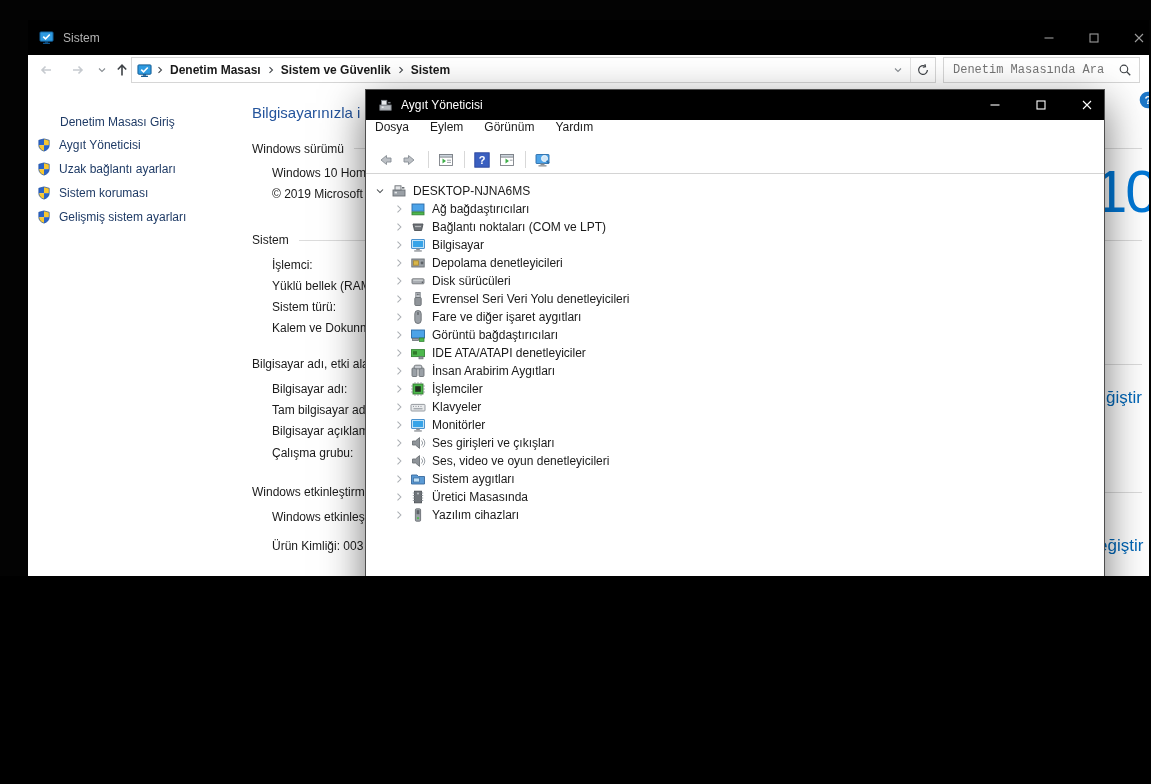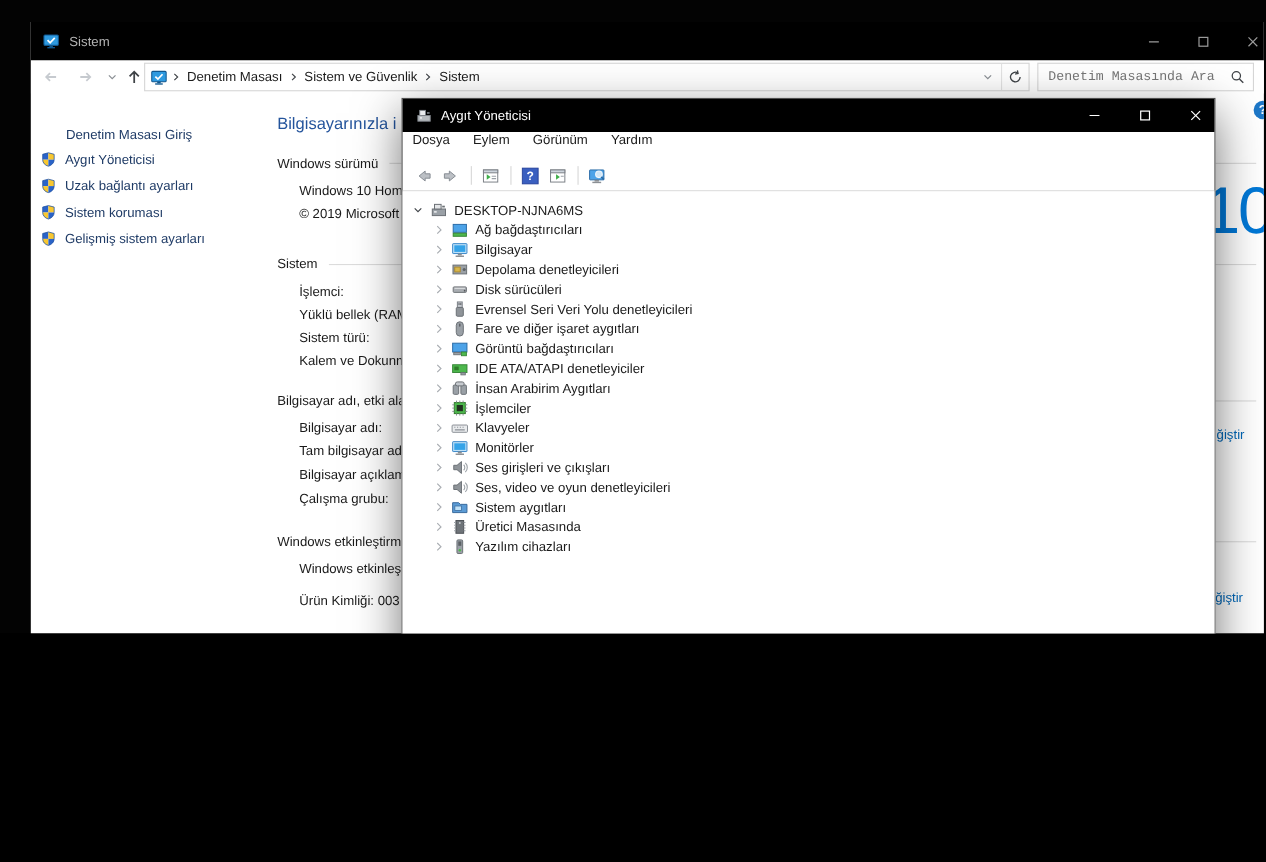--- a/index.html
+++ b/index.html
@@ -13,21 +13,21 @@
   
   #sys{position:absolute;left:28px;top:20px;width:1121px;height:764px;background:#fff;overflow:hidden;z-index:1;}
   .sys-title{position:relative;height:35px;background:#000;display:flex;align-items:center;}
   .sys-title .t{color:#b4b4b4;font-size:12px;margin-left:9px;}
   .sys-title .icon{margin-left:11px;}
   .sys-cap{position:absolute;right:-7px;top:0;height:35px;display:flex;}
   .cap-btn{width:45px;height:100%;display:flex;align-items:center;justify-content:center;color:#9b9b9b;cursor:default;}
   .sys-toolbar{position:absolute;top:35px;left:0;right:0;height:30px;background:#fff;}
   .navi{position:absolute;top:7px;}
   .addr{position:absolute;left:103px;top:2px;width:805px;height:26px;border:1px solid #d6d6d6;
-        box-sizing:border-box;display:flex;align-items:center;padding-left:5px;background:#fff;}
+        box-sizing:border-box;display:flex;align-items:center;padding-left:5px;background:#fff;font-weight:bold;}
   .crumbs{display:flex;align-items:center;margin-left:2px;}
   .crumb{font-size:12px;color:#1a1a1a;padding:0 4px;white-space:nowrap;}
   .addr-right{margin-left:auto;display:flex;align-items:center;height:100%;}
   .addr-vdiv{width:1px;height:100%;background:#e3e3e3;}
   .addr-btn{width:24px;height:100%;display:flex;align-items:center;justify-content:center;}
   .search{position:absolute;left:915px;top:2px;width:197px;height:26px;border:1px solid #d6d6d6;
           box-sizing:border-box;display:flex;align-items:center;padding:0 7px;background:#fff;}
   .search input{border:0;outline:0;flex:1;min-width:0;font-size:12px;font-family:Liberation Mono, monospace;color:#1a1a1a;background:transparent;}
   .search input::placeholder{color:#767676;}
 
@@ -46,21 +46,21 @@
   .secs > .sec:nth-child(1){margin-top:17px;}
   .secs > .sec:nth-child(2){margin-top:27px;}
   .secs > .sec:nth-child(3){margin-top:17px;}
   .secs > .sec:nth-child(4){margin-top:21px;}
   .sec-h{display:flex;align-items:center;height:15px;}
   .sec-h .lbl{font-size:12px;color:#1a1a1a;white-space:nowrap;}
   .sec-h .rule{flex:1;border-top:1px solid #dcdcdc;margin-left:10px;}
   .sec .rows{margin-top:7px;}
   .sec .row{font-size:12px;color:#1a1a1a;padding-left:20px;line-height:21.3px;white-space:nowrap;}
   .secs > .sec:nth-child(4) .row + .row{margin-top:8px;}
-  .frag{position:absolute;font-size:12px;color:#0067b8;white-space:nowrap;}
+  .frag{position:absolute;font-size:17px;color:#0067b8;white-space:nowrap;}
   #frag-0{left:1078px;top:368px;}
   #frag-1{left:1070px;top:516px;}
   .win-logo{position:absolute;left:1066px;top:140px;font-size:60px;line-height:64px;color:#0078d7;
             font-family:"Liberation Sans",sans-serif;font-weight:400;letter-spacing:-2px;}
   .help-circle{position:absolute;left:1111px;top:71px;}
 
   
   .dm{position:absolute;left:365px;top:89px;width:740px;height:611px;background:#fff;
       border:1px solid #4e4e4e;box-sizing:border-box;display:flex;flex-direction:column;z-index:10;
       box-shadow:0 14px 40px rgba(0,0,0,0.55);}
@@ -483,20 +483,36 @@
           <span>Ağ bağdaştırıcıları</span>
         </div>
         <div class="tree-row child">
           <span class="icon i12 chev">
             <svg viewBox="0 0 16 16" xmlns="http://www.w3.org/2000/svg">
               <path d="M6 3.5 L10.5 8 L6 12.5" stroke="#a9adb2" stroke-width="1.4" fill="none"></path>
             </svg>
           </span>
           <span class="icon i16 dev">
             <svg viewBox="0 0 16 16" xmlns="http://www.w3.org/2000/svg">
+              <path d="M3 5 H13 L11.5 11.5 H4.5 Z" fill="#6f7479" stroke="#4d5156" stroke-width="0.9"></path>
+              <circle cx="6" cy="7.5" r="0.7" fill="#e4e6e8"></circle>
+              <circle cx="8" cy="7.5" r="0.7" fill="#e4e6e8"></circle>
+              <circle cx="10" cy="7.5" r="0.7" fill="#e4e6e8"></circle>
+            </svg>
+          </span>
+          <span>Bağlantı noktaları (COM ve LPT)</span>
+        </div>
+        <div class="tree-row child">
+          <span class="icon i12 chev">
+            <svg viewBox="0 0 16 16" xmlns="http://www.w3.org/2000/svg">
+              <path d="M6 3.5 L10.5 8 L6 12.5" stroke="#a9adb2" stroke-width="1.4" fill="none"></path>
+            </svg>
+          </span>
+          <span class="icon i16 dev">
+            <svg viewBox="0 0 16 16" xmlns="http://www.w3.org/2000/svg">
               <rect x="1.5" y="2.5" width="13" height="9" rx="0.5" fill="#bfe1f7" stroke="#3a87c8" stroke-width="0.9"></rect>
               <rect x="3" y="4" width="10" height="6" fill="#35a3e8"></rect>
               <rect x="6.2" y="11.5" width="3.6" height="1.7" fill="#8a8f94"></rect>
               <rect x="4.2" y="13.3" width="7.6" height="1.3" fill="#8a8f94"></rect>
             </svg>
           </span>
           <span>Bilgisayar</span>
         </div>
         <div class="tree-row child">
           <span class="icon i12 chev">

